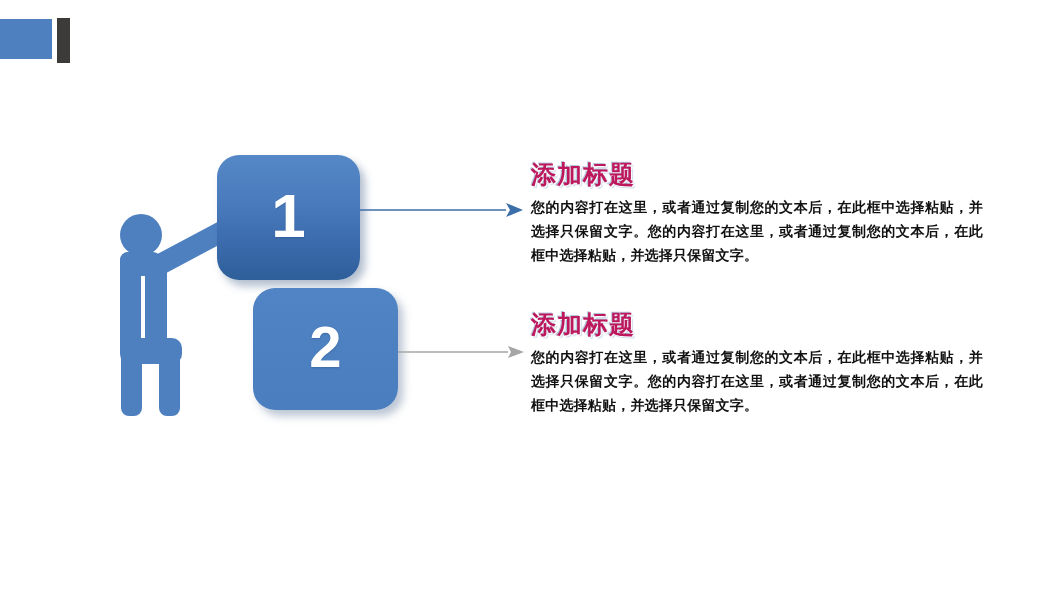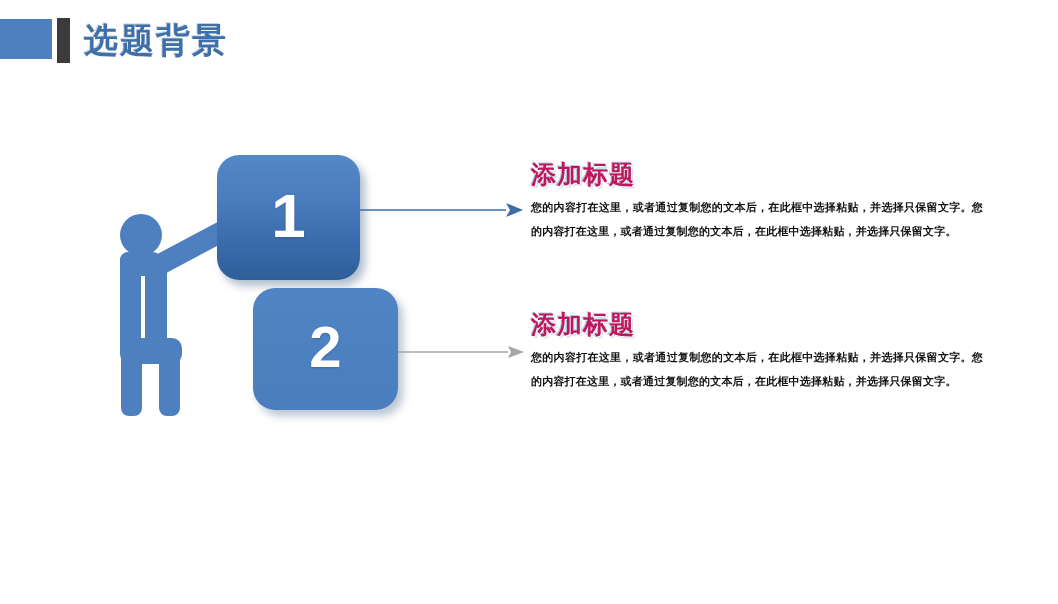--- a/index.html
+++ b/index.html
@@ -109,38 +109,37 @@
     color: #be185d;
     letter-spacing: 1px;
     line-height: 32px;
     margin: 0 0 5px 0;
     text-shadow:
        1px  1px 0 rgba(255,255,255,0.9),
       -1px -1px 0 rgba(110,145,190,0.5),
        2px  2px 1px rgba(160,185,215,0.5);
   }
   .tb-body {
-    font-size: 11px;
+    font-size: 14px;
     font-weight: bold;
     color: #111111;
     line-height: 24px;
     letter-spacing: 0.2px;
     margin: 0;
     text-align: justify;
     width: 452px;
   }
 </style>
 </head>
 <body>
 
 <div id="slide">
 
   <div class="hdr-block"></div>
   <div class="hdr-bar"></div>
-  <div class="hdr-title">选题背景</div>
 
   <div class="person">
     <svg width="140" height="210" viewBox="0 0 140 210" xmlns="http://www.w3.org/2000/svg" aria-hidden="true">
       <g fill="#4e80c0">
 
         <circle cx="29" cy="25" r="21"></circle>
 
         <rect x="8" y="42" width="21" height="102" rx="8"></rect>
         <rect x="8" y="42" width="42" height="24" rx="9"></rect>
 

